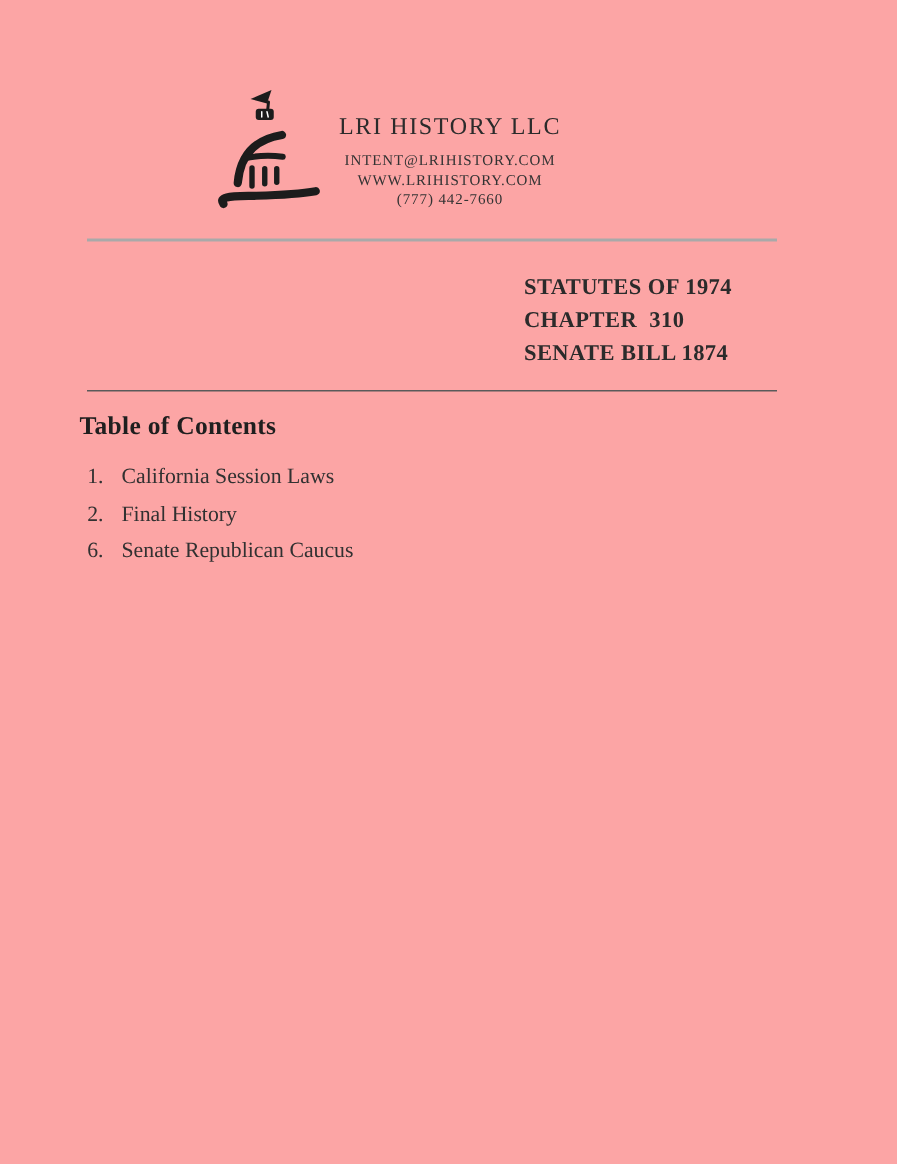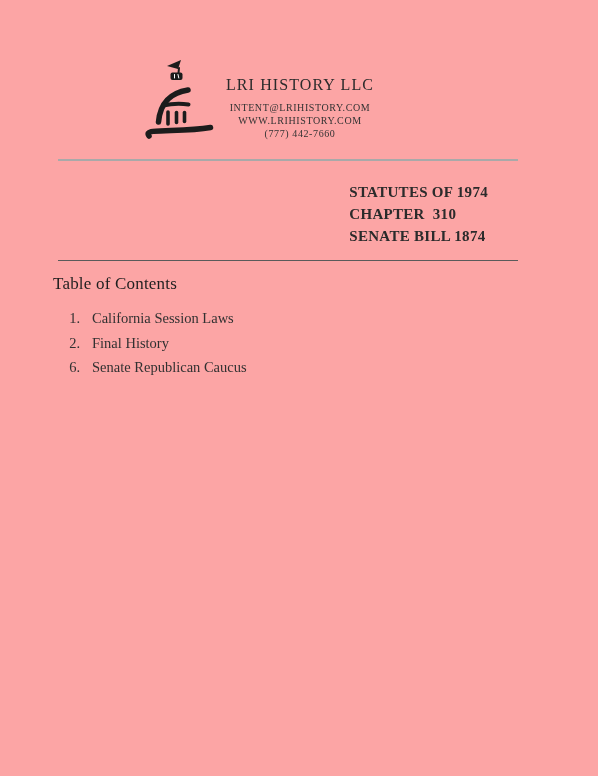--- a/index.html
+++ b/index.html
@@ -85,27 +85,27 @@
   .reference .ref-line {
     white-space: pre;
   }
 
   
   .toc-heading {
     position: absolute;
     left: 53px;
     top: 274px;
     font-size: 17px;
-    font-weight: normal;
+    font-weight: bold;
     color: #1f1f1f;
     letter-spacing: 0.2px;
   }
   .toc-list {
     position: absolute;
-    left: 58px;
+    left: 47px;
     top: 306px;
     margin: 0;
     padding: 0;
     list-style: none;
     font-size: 14.5px;
     color: #313131;
   }
   .toc-list li {
     line-height: 24.5px;
     white-space: nowrap;

